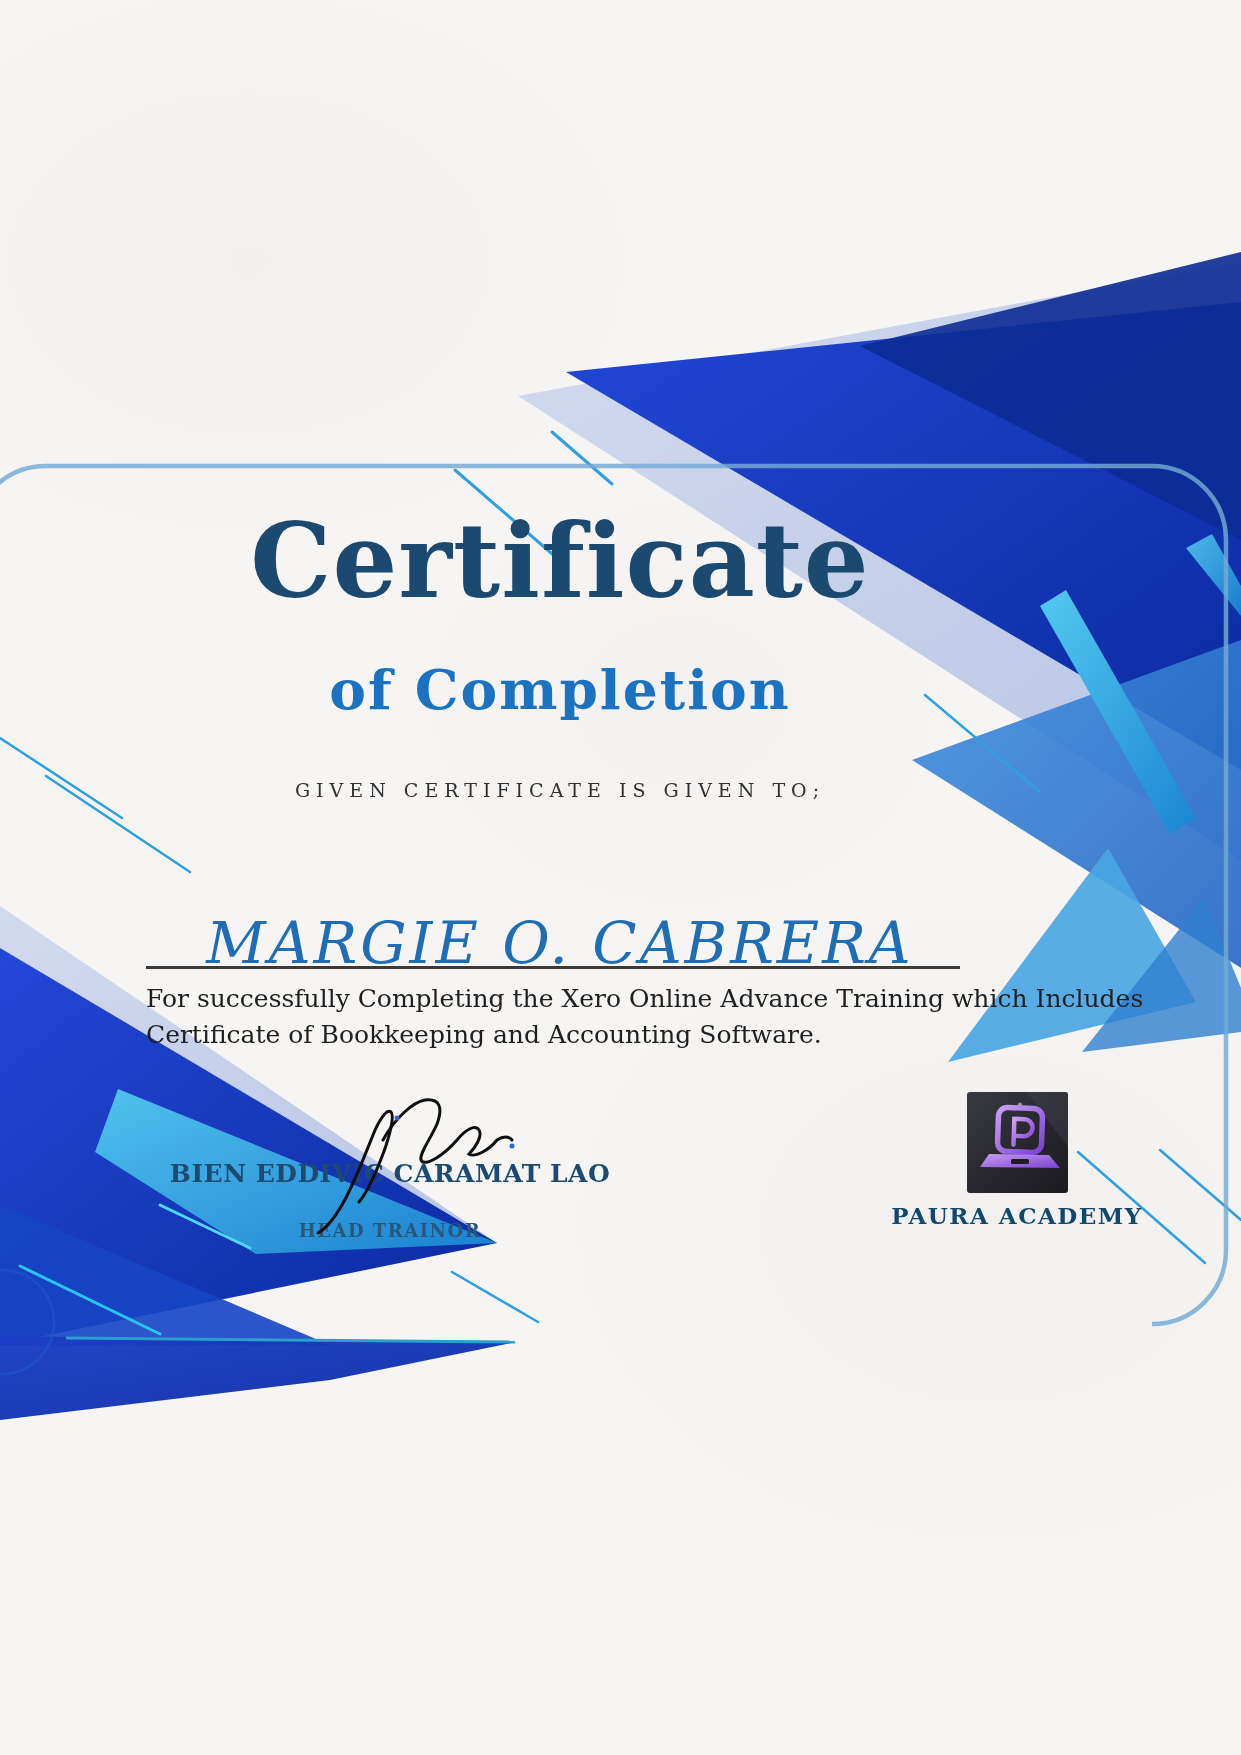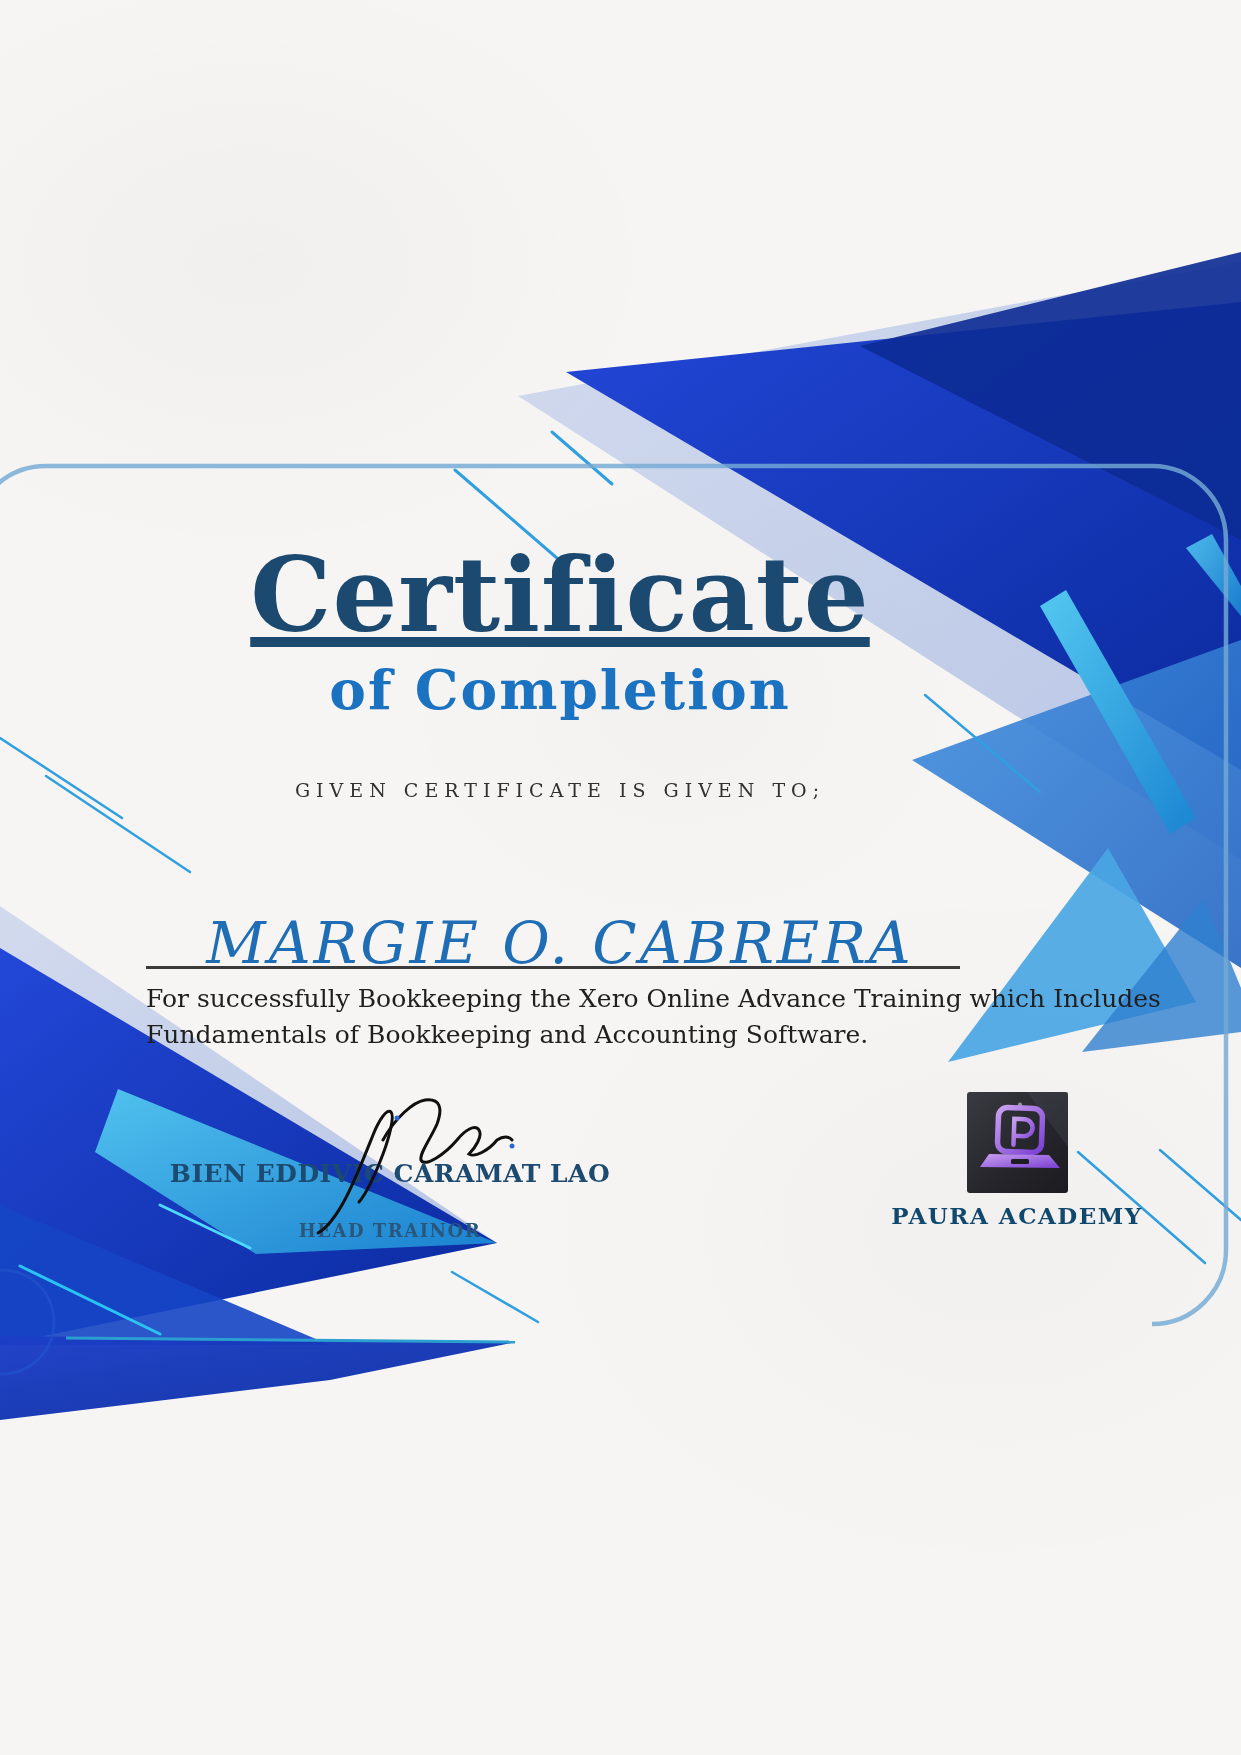--- a/index.html
+++ b/index.html
@@ -6,21 +6,21 @@
   #page{position:relative;width:1241px;height:1755px;overflow:hidden;
         background:
           radial-gradient(ellipse 700px 500px at 20% 15%, rgba(0,0,0,0.025), rgba(0,0,0,0) 60%),
           radial-gradient(ellipse 800px 600px at 80% 70%, rgba(0,0,0,0.02), rgba(0,0,0,0) 60%),
           radial-gradient(ellipse 500px 400px at 55% 40%, rgba(0,0,0,0.015), rgba(0,0,0,0) 60%),
           #f6f5f3;
         font-family:"DejaVu Serif", serif;}
   #art{position:absolute;left:0;top:0;z-index:1;}
   .txt{position:absolute;z-index:2;}
   .center-band{left:0;width:1120px;text-align:center;}
-  #title{top:544px;font-size:102px;font-weight:700;color:#1c496f;letter-spacing:1px;line-height:1;text-decoration:underline;}
+  #title{top:510px;font-size:102px;font-weight:700;color:#1c496f;letter-spacing:1px;line-height:1;}
   #subtitle{top:662px;font-size:55px;font-weight:700;color:#1a72c0;letter-spacing:2px;line-height:1;}
   #given-to{top:781px;font-size:19px;color:#303030;letter-spacing:6px;line-height:1;}
   #recipient{top:880px;font-size:58px;font-style:italic;color:#1e6db5;letter-spacing:3px;line-height:1;margin-top:34px;}
   #name-rule{position:absolute;z-index:2;left:146px;top:966px;width:814px;height:3px;background:#3a3a3a;}
   #body-text{left:146px;top:981px;width:980px;font-size:25px;color:#1f1f1f;line-height:1.44;}
   #body-text .line{display:block;white-space:nowrap;}
   #signer-name{left:140px;top:1161px;width:500px;text-align:center;font-size:25px;font-weight:700;
                color:#1c4a70;letter-spacing:0.5px;line-height:1;}
   #signer-title{left:140px;top:1194px;width:500px;text-align:center;font-size:18px;font-weight:700;
                color:#29577c;letter-spacing:1.5px;line-height:1;margin-top:28px;}
@@ -99,22 +99,22 @@
 
   <div class="txt center-band" id="subtitle">of Completion</div>
 
   <div class="txt center-band" id="given-to">GIVEN CERTIFICATE IS GIVEN TO;</div>
 
   <div class="txt center-band" id="recipient">MARGIE O. CABRERA</div>
 
   <div id="name-rule"></div>
 
   <div class="txt" id="body-text">
-    <span class="line">For successfully Bookkeeping the Xero Online Advance Training which Includes</span>
-    <span class="line">Fundamentals of Bookkeeping and Accounting Software.</span>
+    <span class="line">For successfully Completing the Xero Online Advance Training which Includes</span>
+    <span class="line">Certificate of Bookkeeping and Accounting Software.</span>
   </div>
 
   <div class="txt" id="signer-name">BIEN EDDIVIC CARAMAT LAO</div>
 
   <div class="txt" id="signer-title">HEAD TRAINOR</div>
 
   <svg id="sig" width="260" height="175" viewBox="0 0 260 175">
     <g fill="none" stroke="#101010" stroke-width="3" stroke-linecap="round">
       <path d="M23,153 C45,140 62,95 78,55 C84,40 92,28 96,32 C100,36 94,58 88,74 C80,95 70,115 64,122"></path>
       <path d="M88,60 C100,38 118,22 130,20 C145,18 148,28 142,44 C136,58 124,74 126,80 C130,88 150,74 162,60 C170,50 180,44 184,50 C188,56 180,68 174,74 C180,78 194,70 202,60 C208,56 214,56 217,60"></path>

